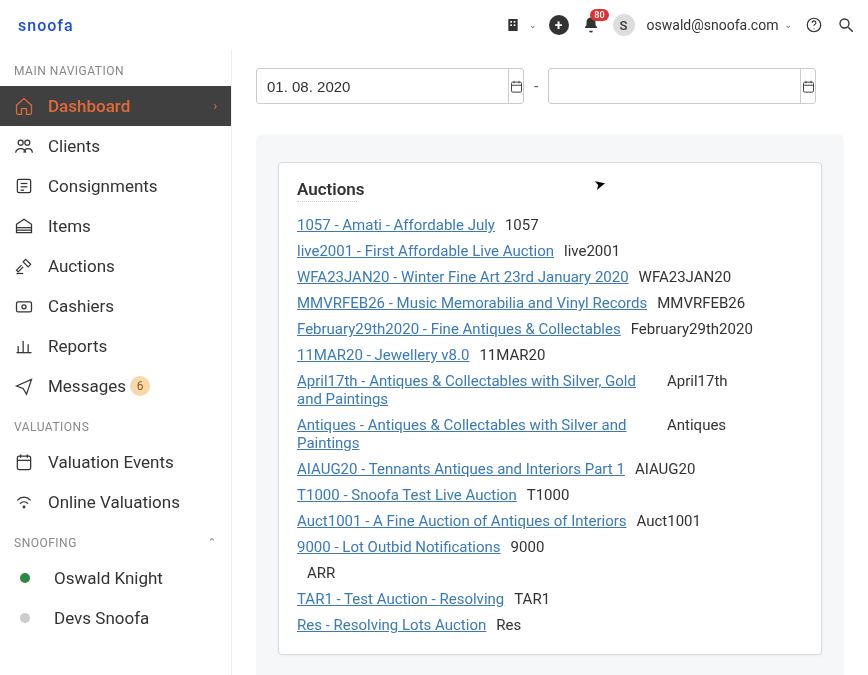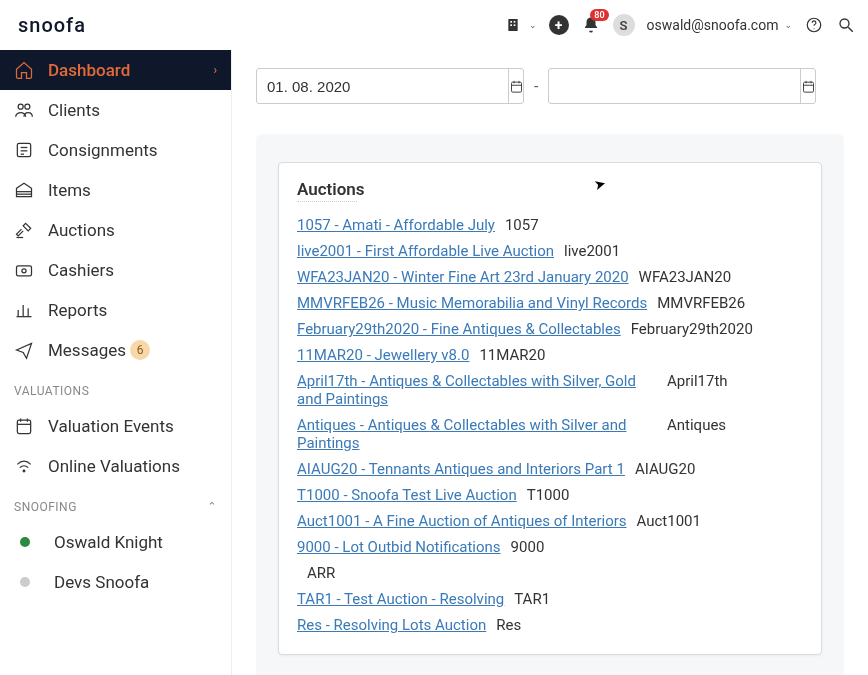--- a/index.html
+++ b/index.html
@@ -15,24 +15,24 @@
   }
   
   .header {
     height: 50px;
     display: flex;
     align-items: center;
     padding: 0 12px 0 18px;
     justify-content: space-between;
   }
   .logo {
-    font-size: 20px;
+    font-size: 16px;
     font-weight: 500;
     letter-spacing: 1px;
-    color: #0f172a;
+    color: #1d4ed8;
   }
   .header-right {
     display: flex;
     align-items: center;
     gap: 12px;
   }
   .hicon {
     width: 20px; height: 20px;
     display: flex; align-items: center; justify-content: center;
     color: #333;
@@ -74,21 +74,21 @@
   }
   .nav-item {
     display: flex; align-items: center;
     padding: 10px 14px;
     cursor: pointer;
     position: relative;
     font-size: 17px;
     color: #333;
   }
   .nav-item.active {
-    background: #0f172a;
+    background: #404040;
     color: #e06a3a;
     font-weight: 500;
   }
   .nav-item .nicon {
     width: 34px;
     display:flex; align-items:center; justify-content:flex-start;
     color: inherit;
   }
   .nav-item .nicon svg { width: 20px; height: 20px; stroke: currentColor; fill: none; stroke-width: 1.5; }
   .nav-item.active .nicon svg { stroke: #e06a3a; }
@@ -208,20 +208,21 @@
           <circle cx="10" cy="10" r="6"></circle>
           <line x1="15" y1="15" x2="21" y2="21"></line>
         </svg>
     </span>
   </div>
 </div>
 
 <div class="layout">
 
   <div class="sidebar">
+    <div class="section-label">MAIN NAVIGATION</div>
 
     <div class="nav-item active">
       <span class="nicon">
           <svg viewBox="0 0 24 24">
             <path d="M3 11l9-8 9 8v9a2 2 0 0 1-2 2h-4v-7h-6v7H5a2 2 0 0 1-2-2z"></path>
           </svg>
         </span>
       <span>Dashboard</span>
       <span class="chevron">›</span>
     </div>

